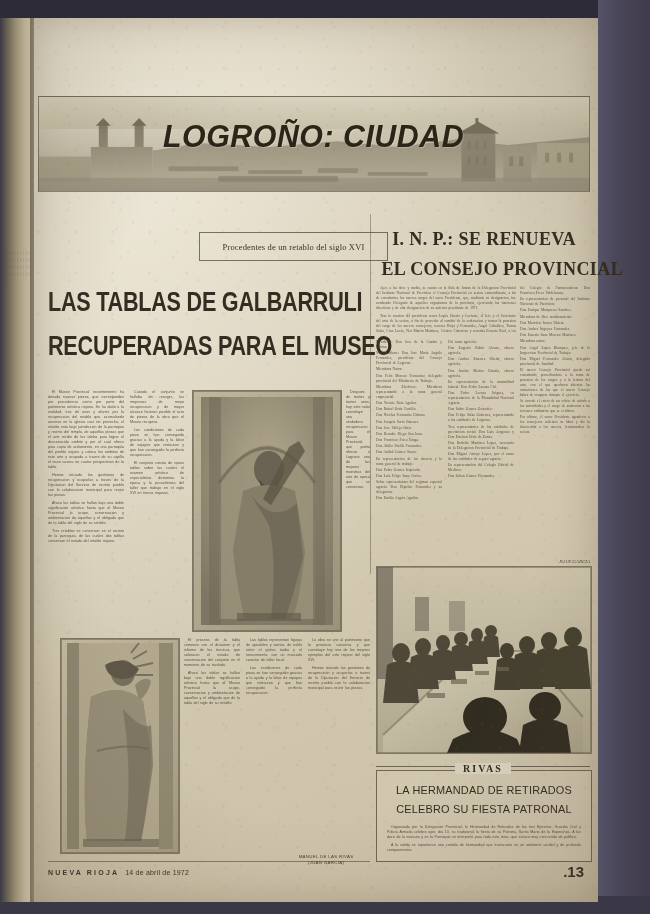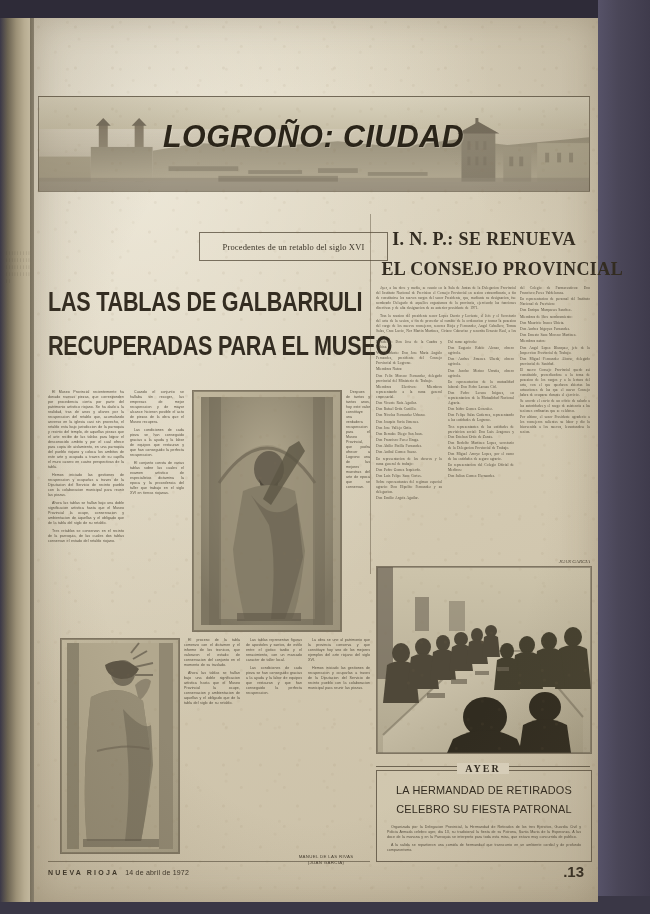--- a/index.html
+++ b/index.html
@@ -426,21 +426,21 @@
             <rect x="98" y="104" width="14" height="4"></rect>
           <rect x="120" y="100" width="12" height="4"></rect>
             <rect x="50" y="126" width="18" height="5"></rect>
         </g>
         <rect width="214" height="186" fill="none" stroke="#5d5544" stroke-width="2" opacity=".45"></rect>
       </svg>
     </div>
 
     <div class="ayer-rule"></div>
     <div class="ayer-wrap">
-      <span class="ayer">AYER</span>
+      <span class="ayer">RIVAS</span>
     </div>
 
     <div class="adbox">
       <div class="ad-ln" style="margin-top:10px;">LA HERMANDAD DE RETIRADOS</div>
       <div class="ad-ln">CELEBRO SU FIESTA PATRONAL</div>
       <div class="col" style="left:10px;top:54px;width:194px;height:32px;position:absolute;">
         <p>Organizada por la Delegacion Provincial, la Hermandad de Retirados de los tres Ejercitos, Guardia Civil y Policia Armada celebro ayer, dia 13, su tradicional la fiesta de su Patrona, Santa Maria de la Esperanza. A las doce de la manana y en la Parroquia se interpreto para toda esta misa, que estuvo muy concurrida de publico.</p>
         <p>A la salida se repartieron una comida de hermandad que transcurrio en un ambiente cordial y de profundo companerismo.</p>
       </div>
     </div>

